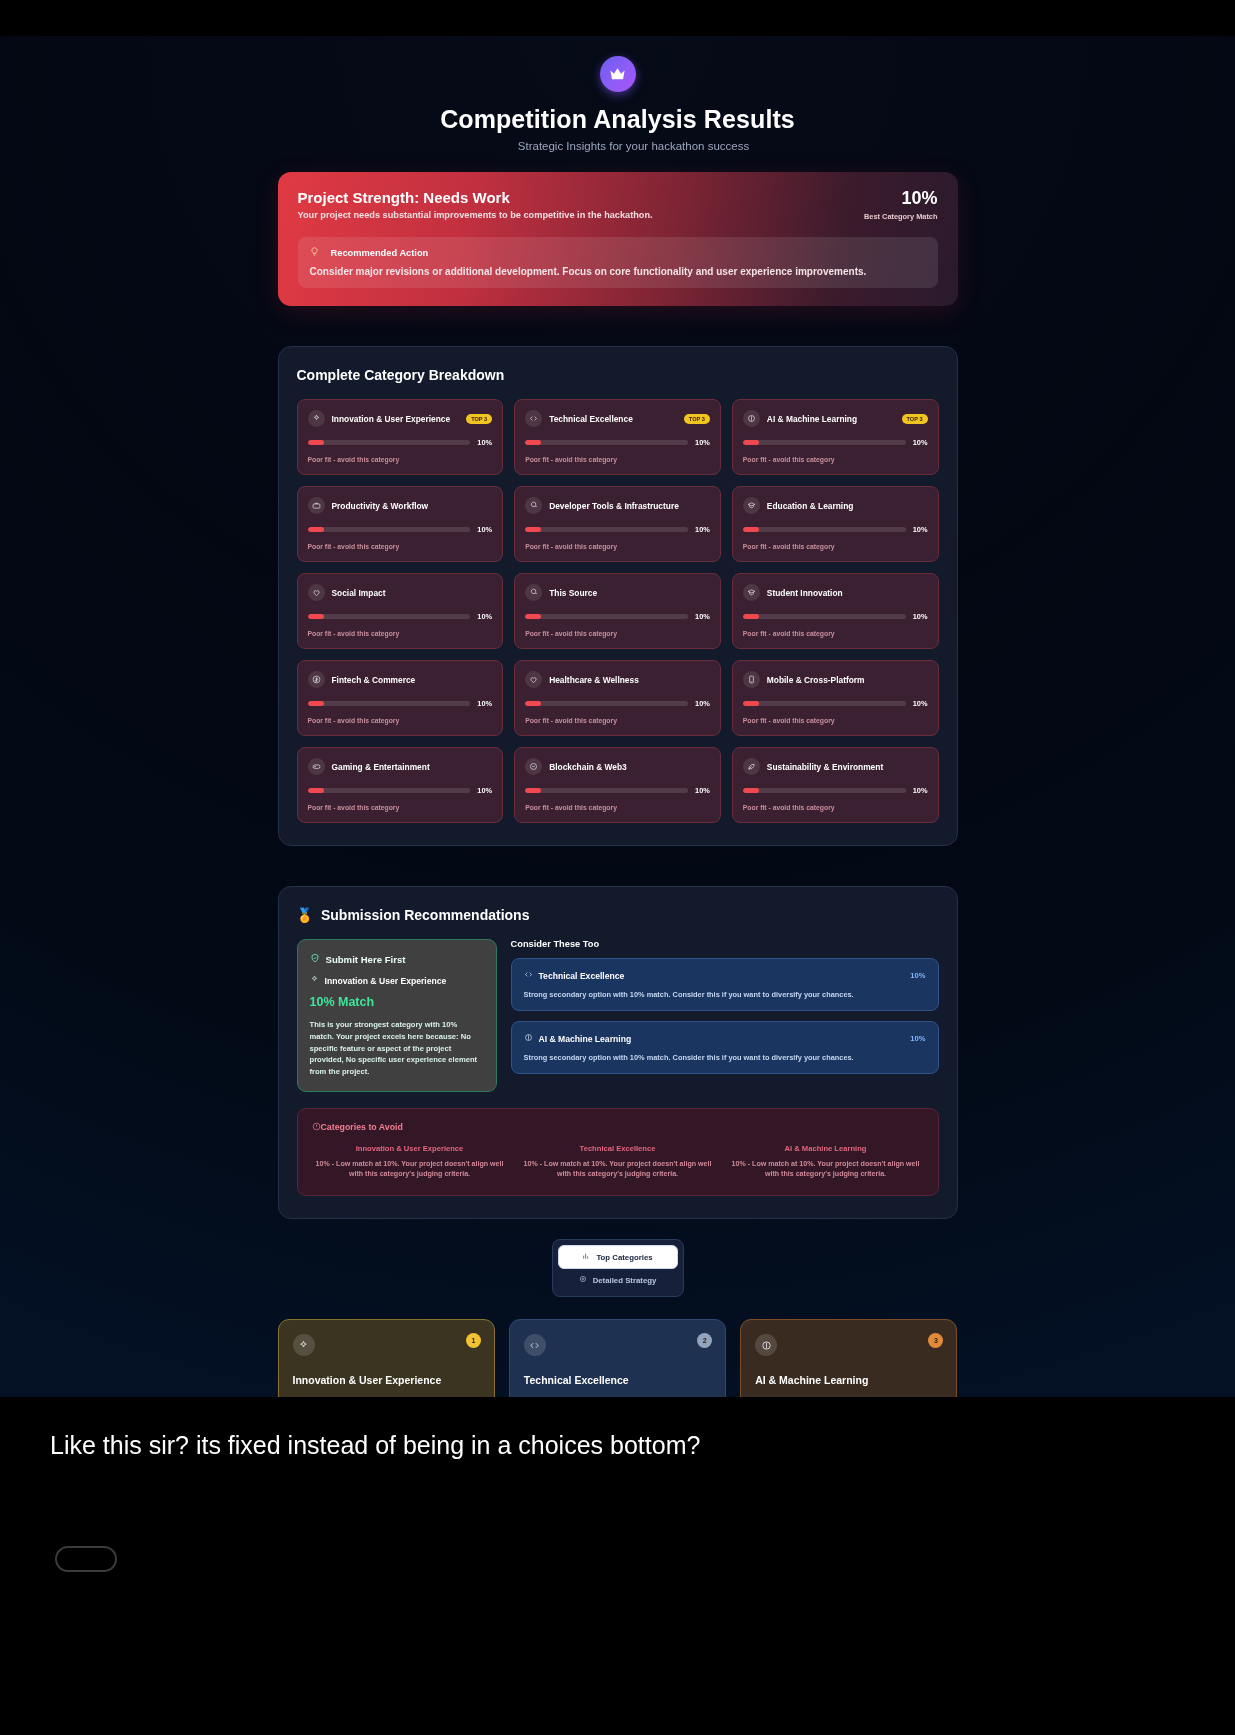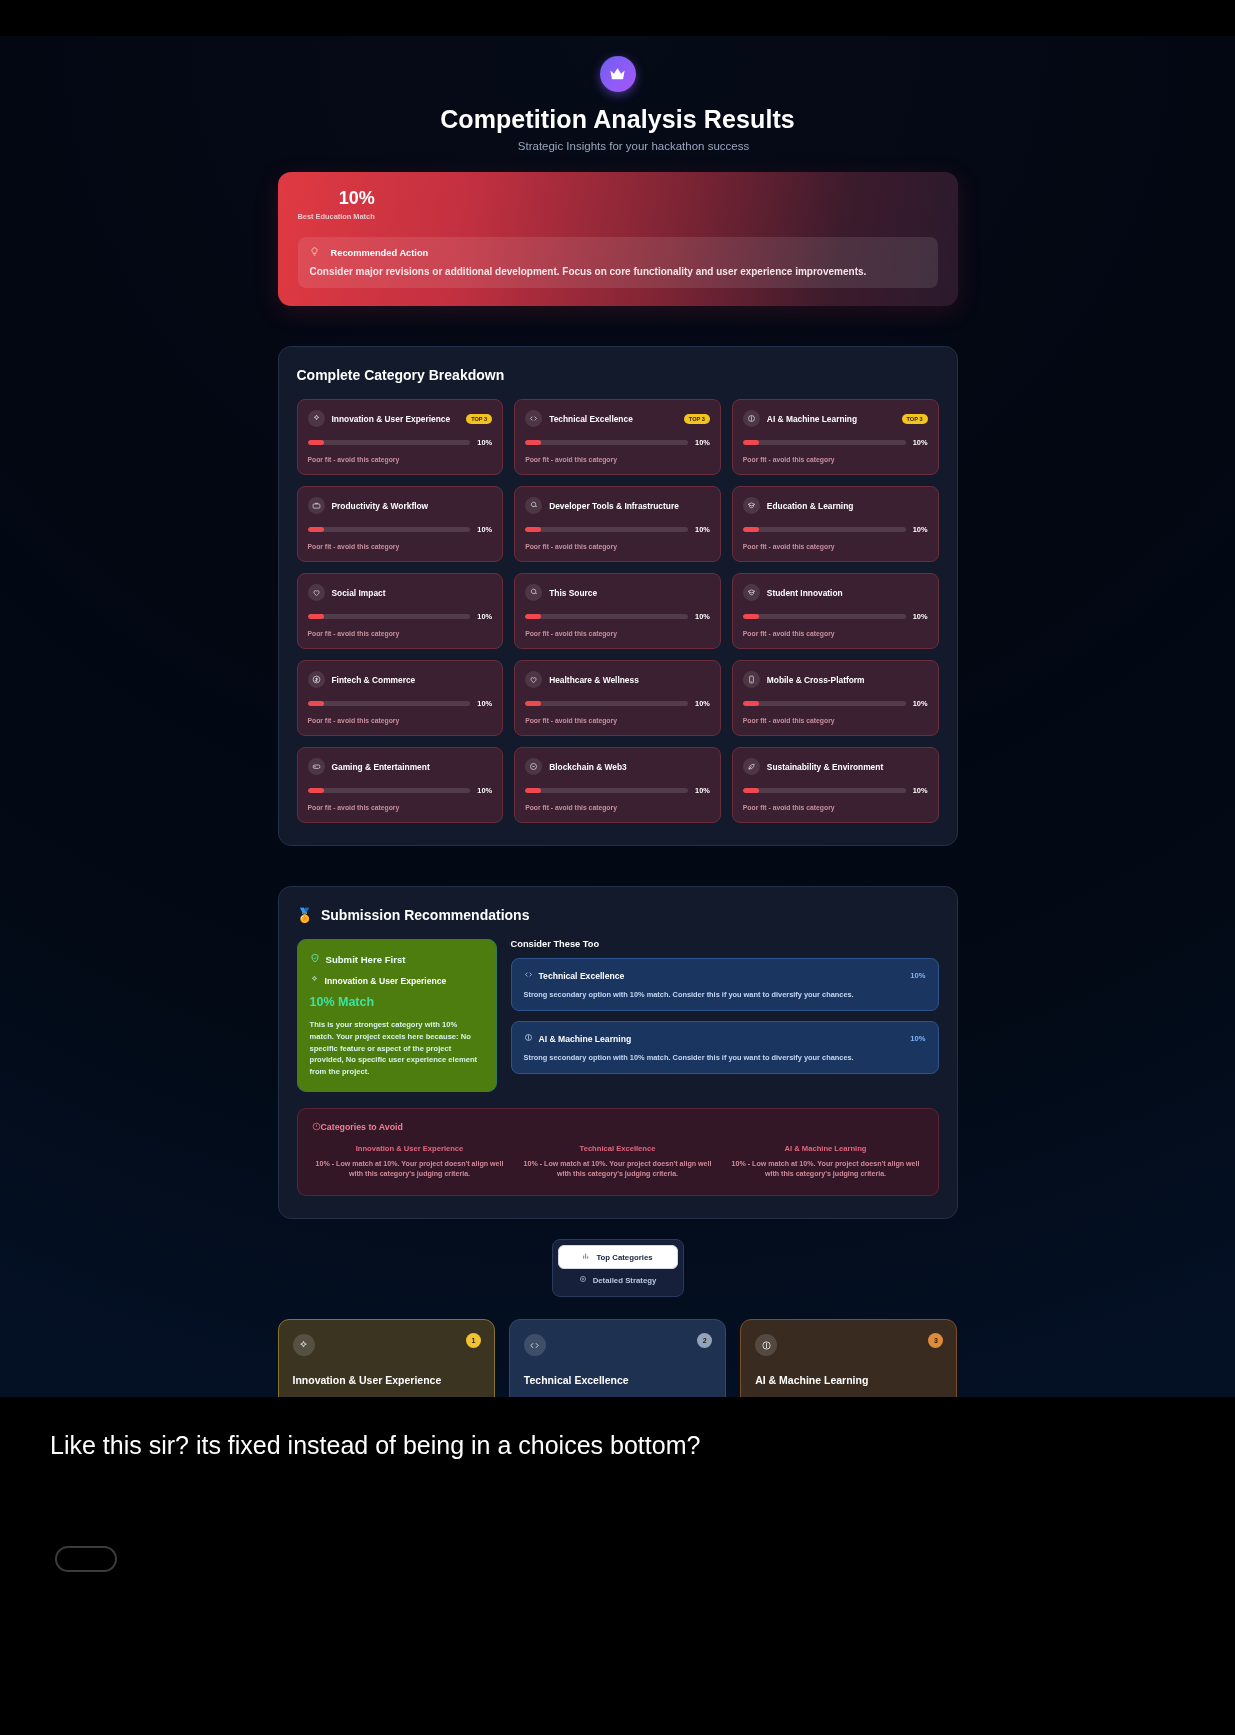--- a/index.html
+++ b/index.html
@@ -105,21 +105,21 @@
   }
   .cat .barrow { display: flex; align-items: center; gap: 7px; margin-top: 11px; }
   .cat .bar { flex: 1; height: 5px; border-radius: 4px; background: rgba(255,255,255,.13); overflow: hidden; }
   .cat .bar i { display: block; height: 100%; border-radius: 4px; background: #f0484f; }
   .cat .bpct { font-size: 7.4px; font-weight: bold; color: #fff; }
   .cat .foot { font-size: 6.8px; color: #c98f9c; margin-top: 9px; font-weight: 600; }
 
   
   .reco { display: grid; grid-template-columns: 200px 1fr; gap: 14px; }
   .green {
-    border-radius: 9px; background: #4d7c0f; border: 1px solid #2e7a5c;
+    border-radius: 9px; background: #404040; border: 1px solid #2e7a5c;
     padding: 13px 12px;
   }
   .green .t1 { font-size: 9.6px; font-weight: bold; color: #eafff5; display:flex; align-items:center; gap:6px; }
   .green .t1 svg { width: 10px; height: 10px; stroke: #6ee7b7; fill:none; stroke-width:2; }
   .green .t2 { font-size: 8.6px; font-weight: bold; color: #fff; margin-top: 10px; display:flex; align-items:center; gap:6px; }
   .green .t2 svg { width: 9px; height: 9px; stroke: #d6f6e8; fill:none; stroke-width:1.8; }
   .green .match { font-size: 12.5px; font-weight: bold; color: #3fe39a; margin-top: 9px; }
   .green .body { font-size: 7.6px; color: #d8f2e7; margin-top: 10px; line-height: 1.55; font-weight: 600; }
 
   .consider .ctitle { font-size: 9.3px; font-weight: bold; color: #ffffff; margin-bottom: 9px; }
@@ -214,23 +214,27 @@
             </svg>
         </div>
         <h1>Competition Analysis Results</h1>
         <div class="sub">Strategic Insights for your hackathon success</div>
       </div>
 
       <div class="wrap">
 
         <div class="strength">
           <div class="row">
+            <div>
+              <h2>Project Strength: Needs Work</h2>
+              <div class="desc">Your project needs substantial improvements to be competitive in the hackathon.</div>
+            </div>
             <div class="pctbox">
               <div class="pct">10%</div>
-              <div class="pctlbl">Best Education Match</div>
+              <div class="pctlbl">Best Category Match</div>
             </div>
           </div>
           <div class="action">
             <div class="ttl">
               <span>
                 <svg viewBox="0 0 24 24">
                     <path d="M9 18h6M10 22h4M12 2a7 7 0 00-4 12.7V17h8v-2.3A7 7 0 0012 2z"></path>
                   </svg>
               </span>
               <span>Recommended Action</span>

